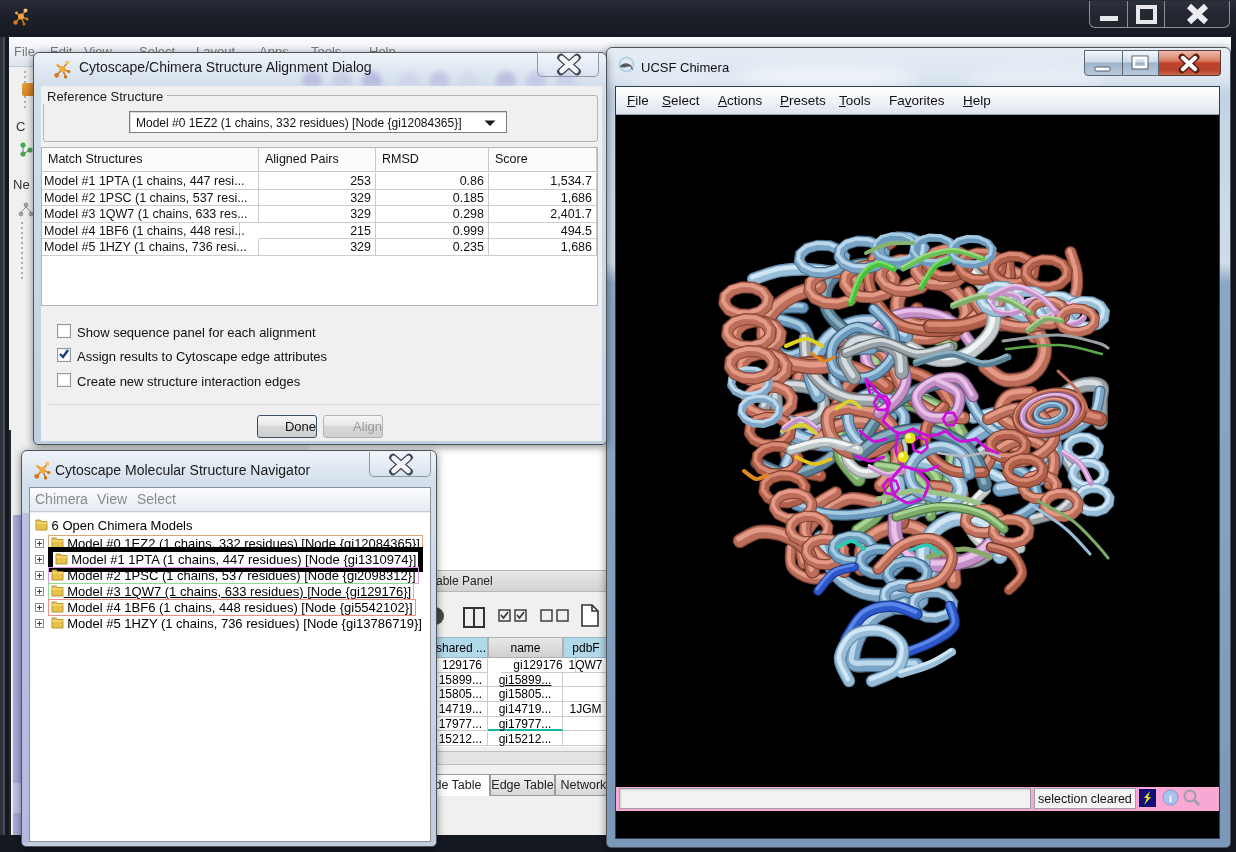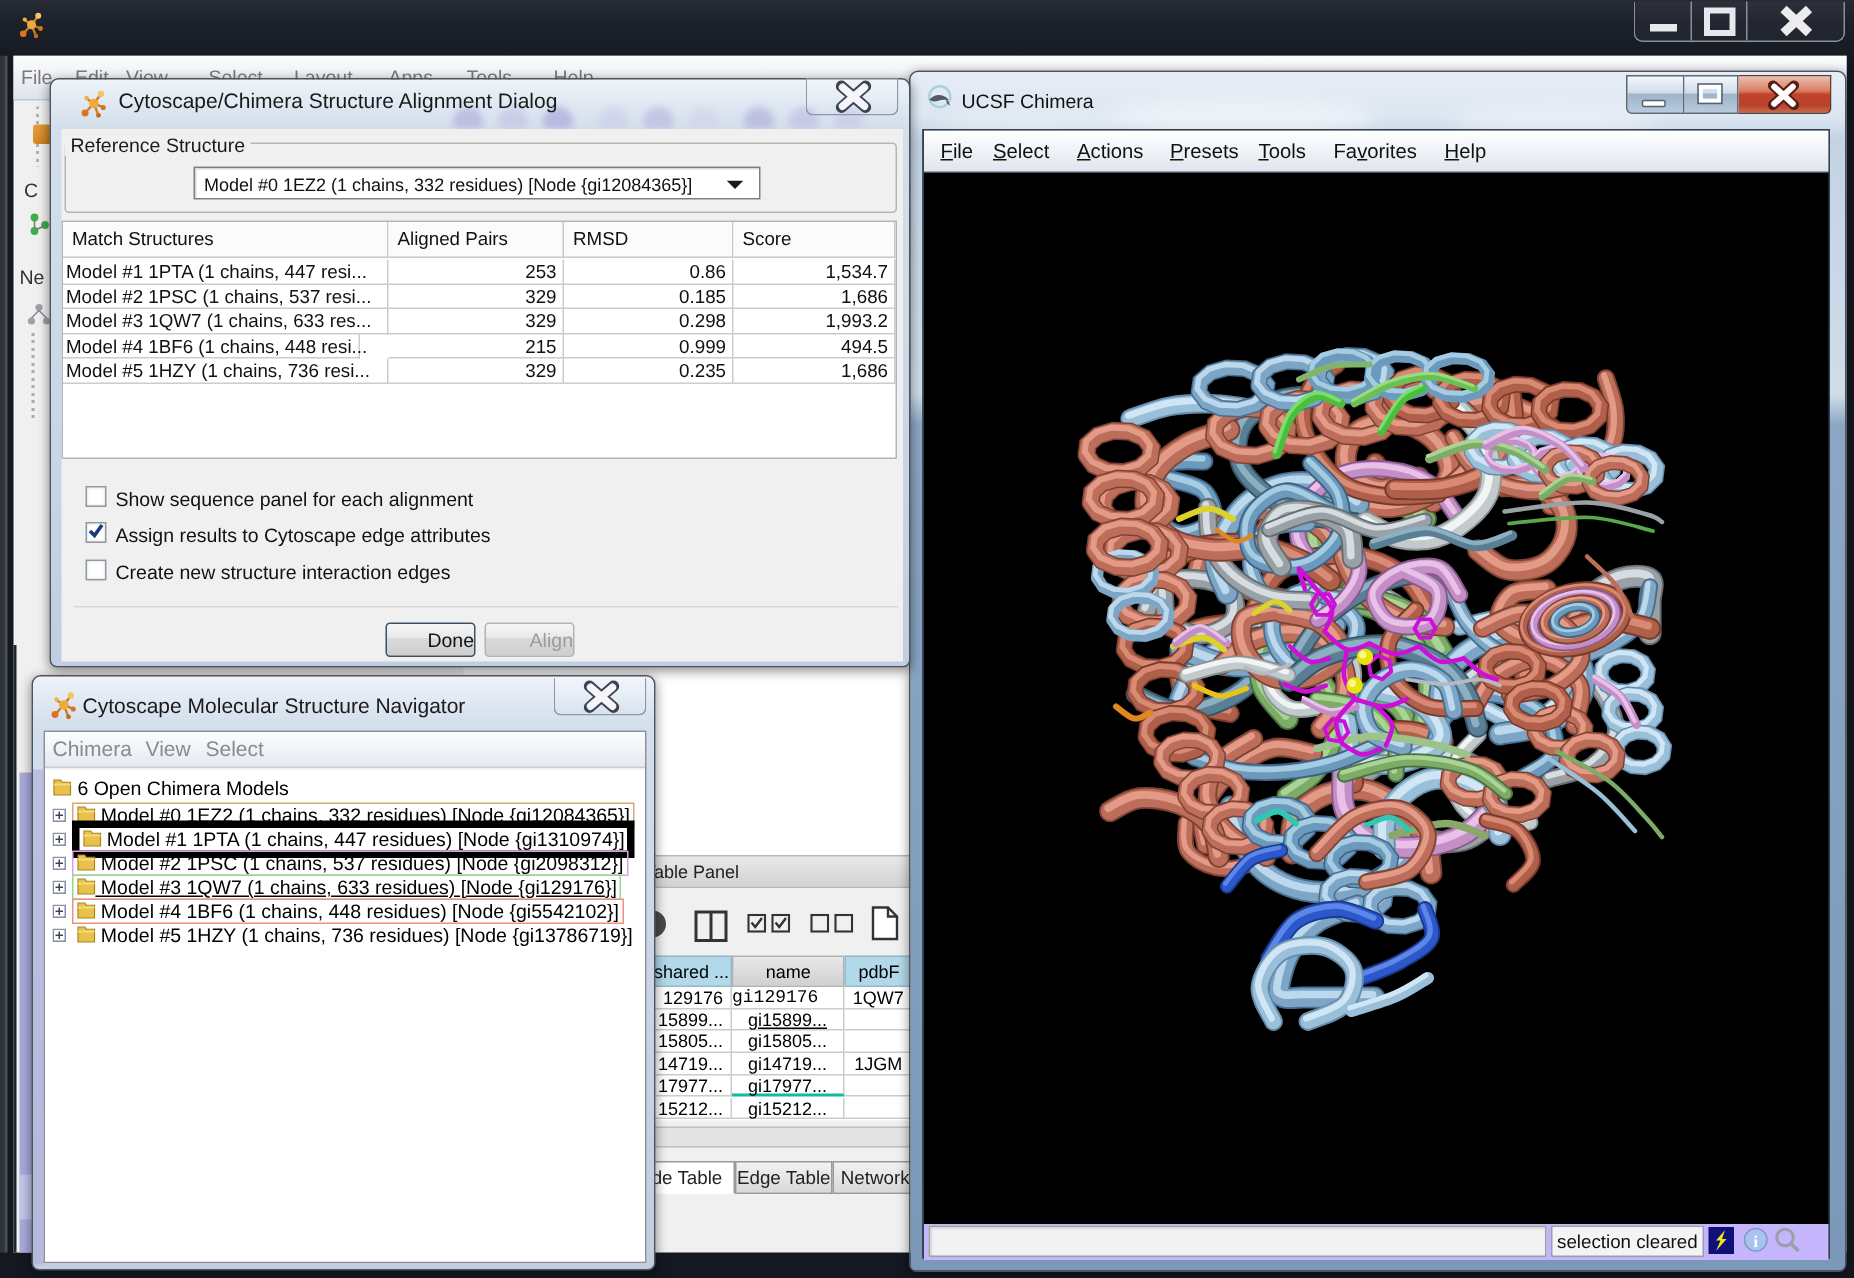--- a/index.html
+++ b/index.html
@@ -134,21 +134,21 @@
   <div class="abs" id="tptable" style="left:300px;top:600px;width:602px;height:110px;background:#fff;font-size:12px;">
       <div style="position:absolute;left:0px;top:0;width:121px;height:21px;background:#b2d9e9;border:1px solid #9ab8c6;"></div>
       <div style="position:absolute;left:121px;top:0;width:58px;height:21px;background:#b2d9e9;border:1px solid #9ab8c6;">
         <span style="position:absolute;left:5px;top:3px;white-space:nowrap;">shared ...</span>
       </div>
       <div style="position:absolute;left:179px;top:0;width:75px;height:21px;background:linear-gradient(#e8e8e8,#d0d0d0);border:1px solid #b0b0b0;text-align:center;padding-top:3px;">name</div>
       <div style="position:absolute;left:254px;top:0;width:46px;height:21px;background:#b2d9e9;border:1px solid #9ab8c6;text-align:center;padding-top:3px;">pdbF</div>
       <div style="position:absolute;left:0px;top:21px;width:179px;height:14.7px;border-bottom:1px solid #ccc;border-right:1px solid #ccc;">
         <span style="position:absolute;right:5px;">129176</span>
       </div>
-      <div style="position:absolute;left:179px;top:21px;width:75px;height:14.7px;border-bottom:1px solid #ccc;border-right:1px solid #ccc;font-family:Liberation Mono, monospace;">gi129176</div>
+      <div style="position:absolute;left:192px;top:21px;width:75px;height:14.7px;border-bottom:1px solid #ccc;border-right:1px solid #ccc;text-align:center;">gi129176</div>
       <div style="position:absolute;left:254px;top:21px;width:46px;height:14.7px;border-bottom:1px solid #ccc;border-right:1px solid #ccc;text-align:center;">1QW7</div>
       <div style="position:absolute;left:0px;top:35.7px;width:179px;height:14.7px;border-bottom:1px solid #ccc;border-right:1px solid #ccc;">
         <span style="position:absolute;right:5px;">15899...</span>
       </div>
       <div style="position:absolute;left:179px;top:35.7px;width:75px;height:14.7px;border-bottom:1px solid #ccc;border-right:1px solid #ccc;text-align:center;text-decoration:underline;">gi15899...</div>
       <div style="position:absolute;left:254px;top:35.7px;width:46px;height:14.7px;border-bottom:1px solid #ccc;border-right:1px solid #ccc;text-align:center;"></div>
       <div style="position:absolute;left:0px;top:50.4px;width:179px;height:14.7px;border-bottom:1px solid #ccc;border-right:1px solid #ccc;">
         <span style="position:absolute;right:5px;">15805...</span>
       </div>
       <div style="position:absolute;left:179px;top:50.4px;width:75px;height:14.7px;border-bottom:1px solid #ccc;border-right:1px solid #ccc;text-align:center;">gi15805...</div>
@@ -697,21 +697,21 @@
 <path d="M282.9,373.4 L277.7,379.5 L269.9,378.1 L267.1,370.6 L272.3,364.5 L280.1,365.9 L282.9,373.4 Z" stroke="#cc10d8" stroke-width="2.6" fill="none"></path>
 <path d="M341.0,304.0 L337.5,310.1 L330.5,310.1 L327.0,304.0 L330.5,297.9 L337.5,297.9 L341.0,304.0 Z" stroke="#cc10d8" stroke-width="2.6" fill="none"></path>
 <path d="M322.0,338.0 C326.2,338.5 339.0,341.0 347.0,341.0 C355.0,341.0 363.8,337.8 370.0,338.0 C376.2,338.2 381.7,341.3 384.0,342.0" stroke="#b8b8c0" stroke-width="2.5" fill="none" stroke-linecap="round" stroke-linejoin="round" opacity="1.0"></path>
 <path d="M244.0,328.0 C241.2,329.0 232.0,333.7 227.0,334.0 C222.0,334.3 216.2,330.7 214.0,330.0" stroke="#b8b8c0" stroke-width="2.5" fill="none" stroke-linecap="round" stroke-linejoin="round" opacity="1.0"></path>
 <circle cx="294" cy="323" r="5.5" fill="#e8e20a"></circle>
 <circle cx="292.5" cy="321.5" r="2.475" fill="#f8f890"></circle>
 <circle cx="287" cy="342" r="5.5" fill="#e8e20a"></circle>
 <circle cx="285.5" cy="340.5" r="2.475" fill="#f8f890"></circle>
       </svg>
 
-    <div class="abs" style="left:0;top:729px;width:603px;height:24px;background:#c4b5fd;">
+    <div class="abs" style="left:0;top:700px;width:603px;height:24px;background:#f9a8d4;">
       <div class="abs" style="left:3px;top:1px;width:412px;height:21px;background:#f2f2f2;border:1px solid #9aa0a8;box-shadow:inset 1px 1px 2px #d0d0d0;"></div>
       <div class="abs" style="left:418px;top:1px;width:102px;height:21px;background:#f4f4f4;border:1px solid #9aa0a8;font-size:12.5px;color:#111;">
           <span style="position:absolute;left:3px;top:3px;">selection cleared</span>
         </div>
       <div class="abs" style="left:523px;top:2px;width:17px;height:18px;background:#101078;"><svg width="17" height="18">
             <path d="M11 2 L5 9 L8 9 L5 16 L12 8 L9 8 Z" fill="#f2e418"></path>
           </svg></div>
       <div class="abs" style="left:546px;top:2px;"><svg width="17" height="17">
             <circle cx="8.5" cy="8.5" r="7.5" fill="#a8c4ee" stroke="#8098c8"></circle>
             <text x="8.5" y="13" font-size="11" font-weight="bold" fill="#fff" text-anchor="middle" font-family="Liberation Serif">i</text>
@@ -806,21 +806,21 @@
         <div style="position:absolute;left:0;top:58px;width:217px;height:16.5px;border-right:1px solid #ccc;border-bottom:1px solid #ccc;">
           <span style="position:absolute;left:2px;top:1px;white-space:nowrap;">Model #3 1QW7 (1 chains, 633 res...</span>
         </div>
         <div style="position:absolute;left:217px;top:58px;width:117px;height:16.5px;border-right:1px solid #ccc;border-bottom:1px solid #ccc;">
           <span style="position:absolute;right:4px;top:1px;">329</span>
         </div>
         <div style="position:absolute;left:334px;top:58px;width:113px;height:16.5px;border-right:1px solid #ccc;border-bottom:1px solid #ccc;">
           <span style="position:absolute;right:4px;top:1px;">0.298</span>
         </div>
         <div style="position:absolute;left:447px;top:58px;width:108px;height:16.5px;border-right:1px solid #ccc;border-bottom:1px solid #ccc;">
-          <span style="position:absolute;right:4px;top:1px;">1,993.2</span>
+          <span style="position:absolute;right:4px;top:1px;">2,401.7</span>
         </div>
         <div style="position:absolute;left:0;top:74.5px;width:198px;height:16.5px;border-right:1px solid #ccc;border-bottom:1px solid #ccc;">
           <span style="position:absolute;left:2px;top:1px;white-space:nowrap;">Model #4 1BF6 (1 chains, 448 resi...</span>
         </div>
         <div style="position:absolute;left:217px;top:74.5px;width:117px;height:16.5px;border-right:1px solid #ccc;border-bottom:1px solid #ccc;">
           <span style="position:absolute;right:4px;top:1px;">215</span>
         </div>
         <div style="position:absolute;left:334px;top:74.5px;width:113px;height:16.5px;border-right:1px solid #ccc;border-bottom:1px solid #ccc;">
           <span style="position:absolute;right:4px;top:1px;">0.999</span>
         </div>

